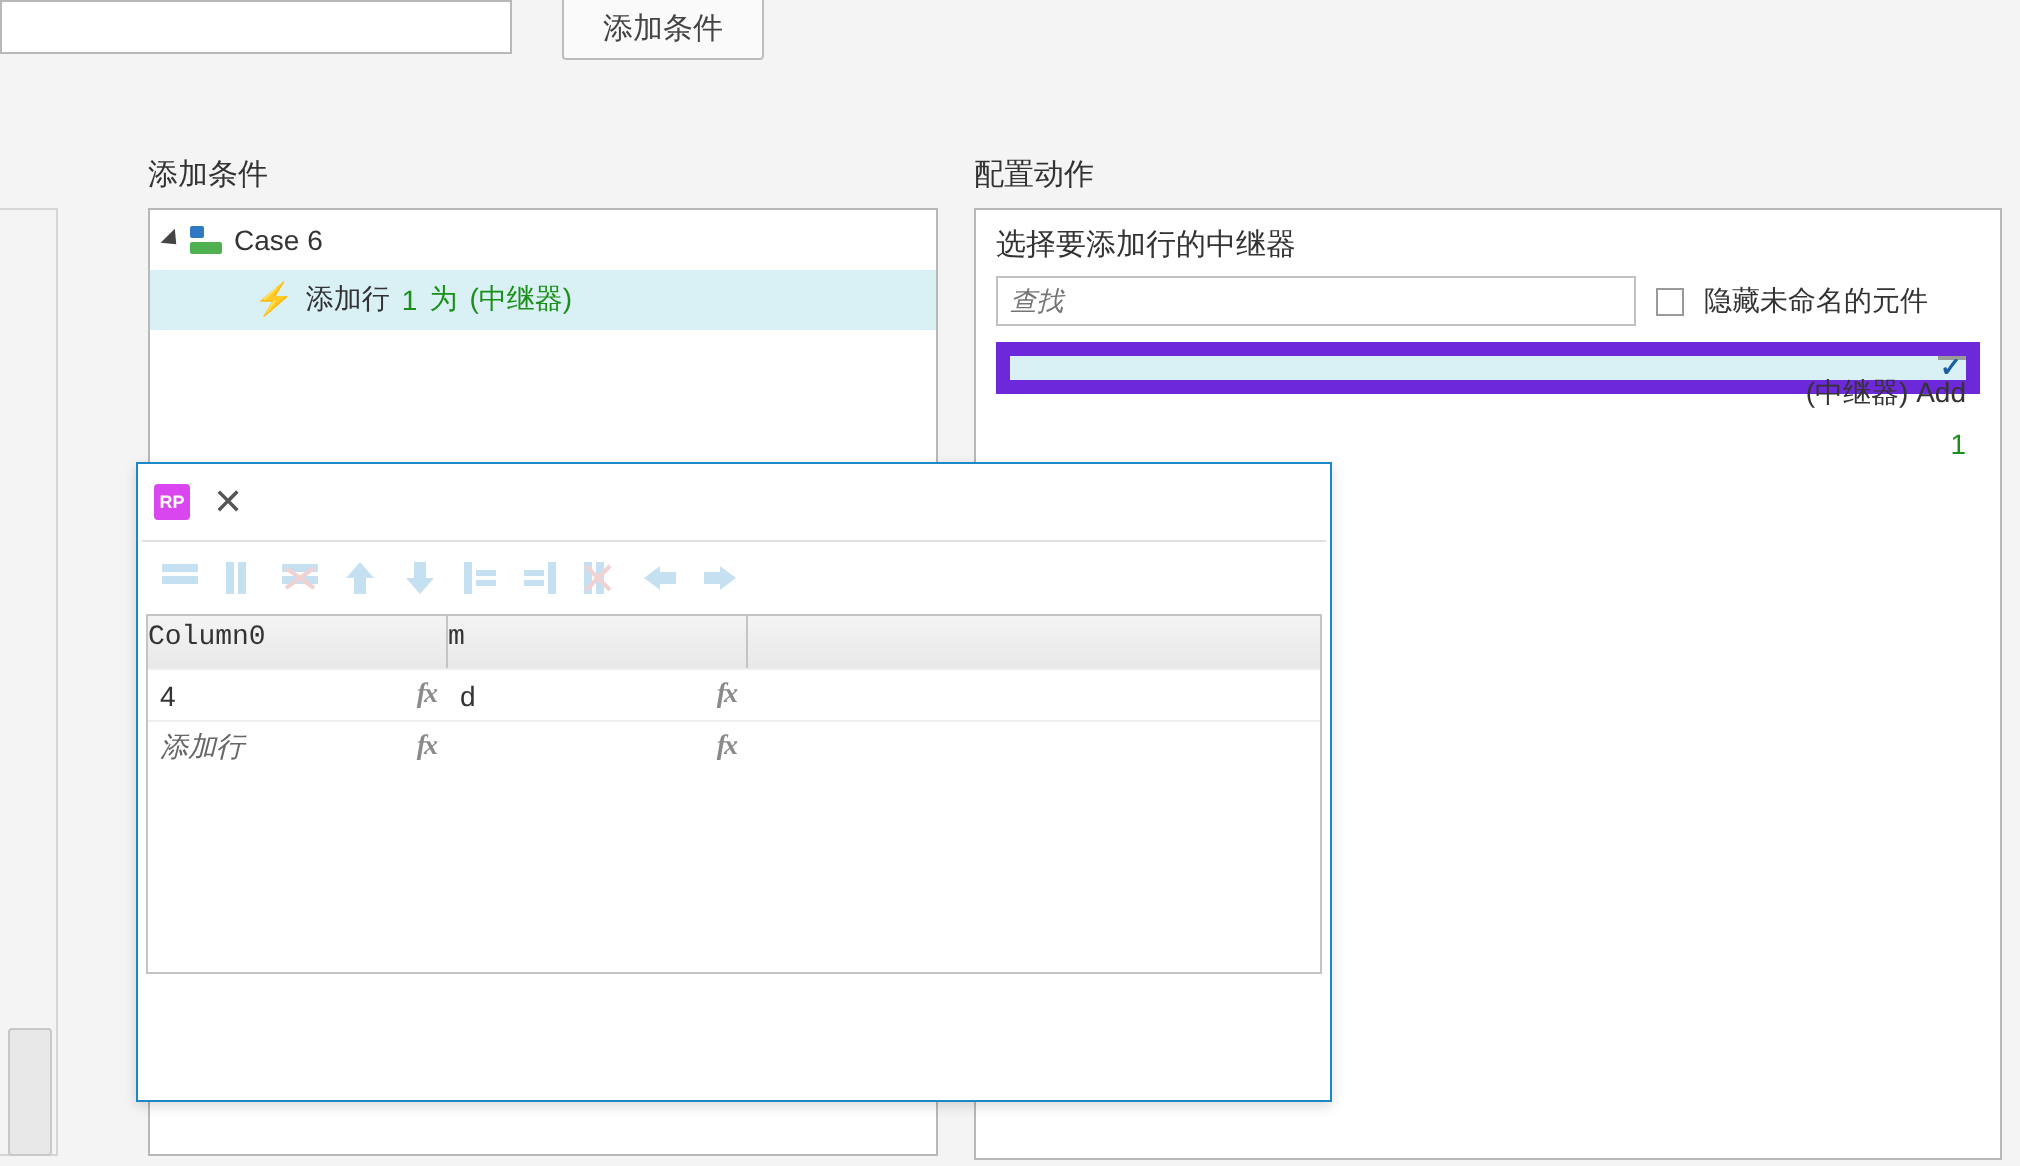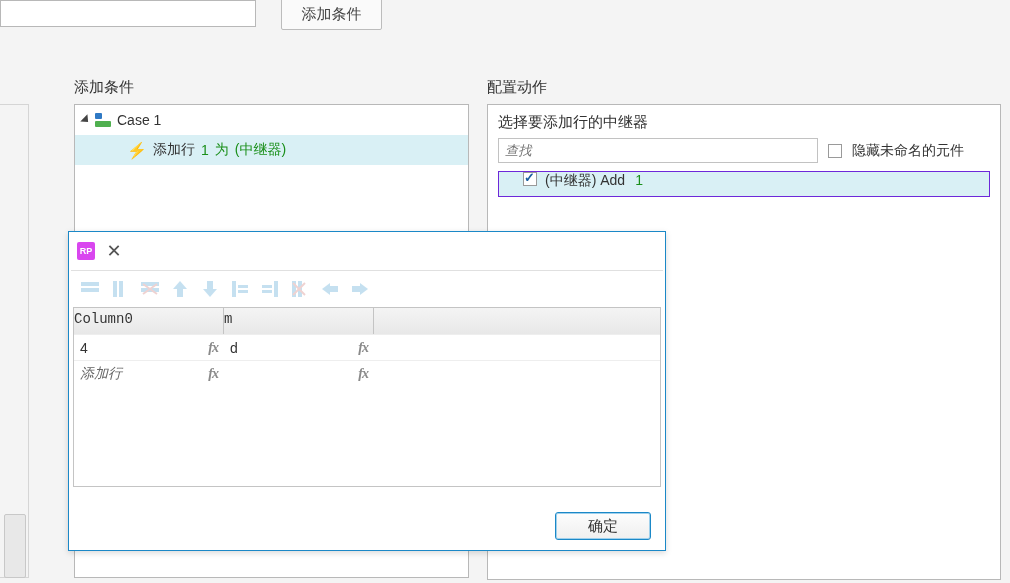--- a/index.html
+++ b/index.html
@@ -45,21 +45,21 @@
 
   .config-panel {
     position:absolute; left:487px; top:104px; width:514px; height:476px;
     background:#fff; border:1px solid #b8b8b8; padding:8px 10px;
   }
   .config-title { font-size:15px; margin-bottom:6px; }
   .find-row { display:flex; align-items:center; gap:10px; margin-bottom:8px;}
   .find-input { flex:0 0 320px; height:25px; border:1px solid #c2c2c2; background:#fff; padding:2px 6px; color:#000000; font-style:italic;}
   .chk { width:14px; height:14px; border:1px solid #9a9a9a; background:#fff; display:inline-block;}
   .hide-label { font-size:14px; color:#333;font-family:Liberation Mono, monospace; }
-  .target-list { border:1px solid #6d28d9; background:#d9f0f5; height:26px; display:flex; align-items:flex-start; padding-left:24px; gap:8px;}
+  .target-list { border:7px solid #6d28d9; background:#d9f0f5; height:26px; display:flex; align-items:flex-end; padding-left:24px; gap:8px;flex-direction:column;}
   .chk.checked { position:relative; }
   .chk.checked::after{content:"✓";position:absolute;left:0;top:-3px;color:#1a5fa0;font-size:13px;font-weight:bold;}
   .add-count{ color:#1a8f1a; margin-left:2px;}
 
   
   .dialog {
     position:absolute; left:68px; top:231px; width:598px; height:320px;
     background:#fff; border:1px solid #1b88c7; box-shadow:0 2px 6px rgba(0,0,0,0.15);
   }
   .dlg-title { height:38px; display:flex; align-items:center; padding:0 10px 0 8px; }
@@ -99,21 +99,21 @@
 
 <div class="section-label" id="lbl-organize">添加条件</div>
 <div class="section-label" id="lbl-configure">配置动作</div>
 
 <div class="left-scroll-strip"></div>
 
 <div class="organize-panel">
   <div class="org-row case">
     <span class="tri"></span>
     <span class="case-icon"></span>
-    <span>Case 1</span>
+    <span>Case 6</span>
   </div>
   <div class="org-row action">
     <span class="bolt-icon">⚡</span>
     <span>添加行</span>
     <span class="green-text">1</span>
     <span class="green-text">为</span>
     <span class="green-text">(中继器)</span>
   </div>
 </div>
 
@@ -234,17 +234,16 @@
             <span></span>
             <span class="fx">fx</span>
           </div>
       <div class="g-cell g-c2">
             <span></span>
           </div>
     </div>
   </div>
 
   <div class="dlg-buttons">
-    <div class="dlg-btn primary">确定</div>
   </div>
 </div>
 
 </div>
 
 </body></html>

